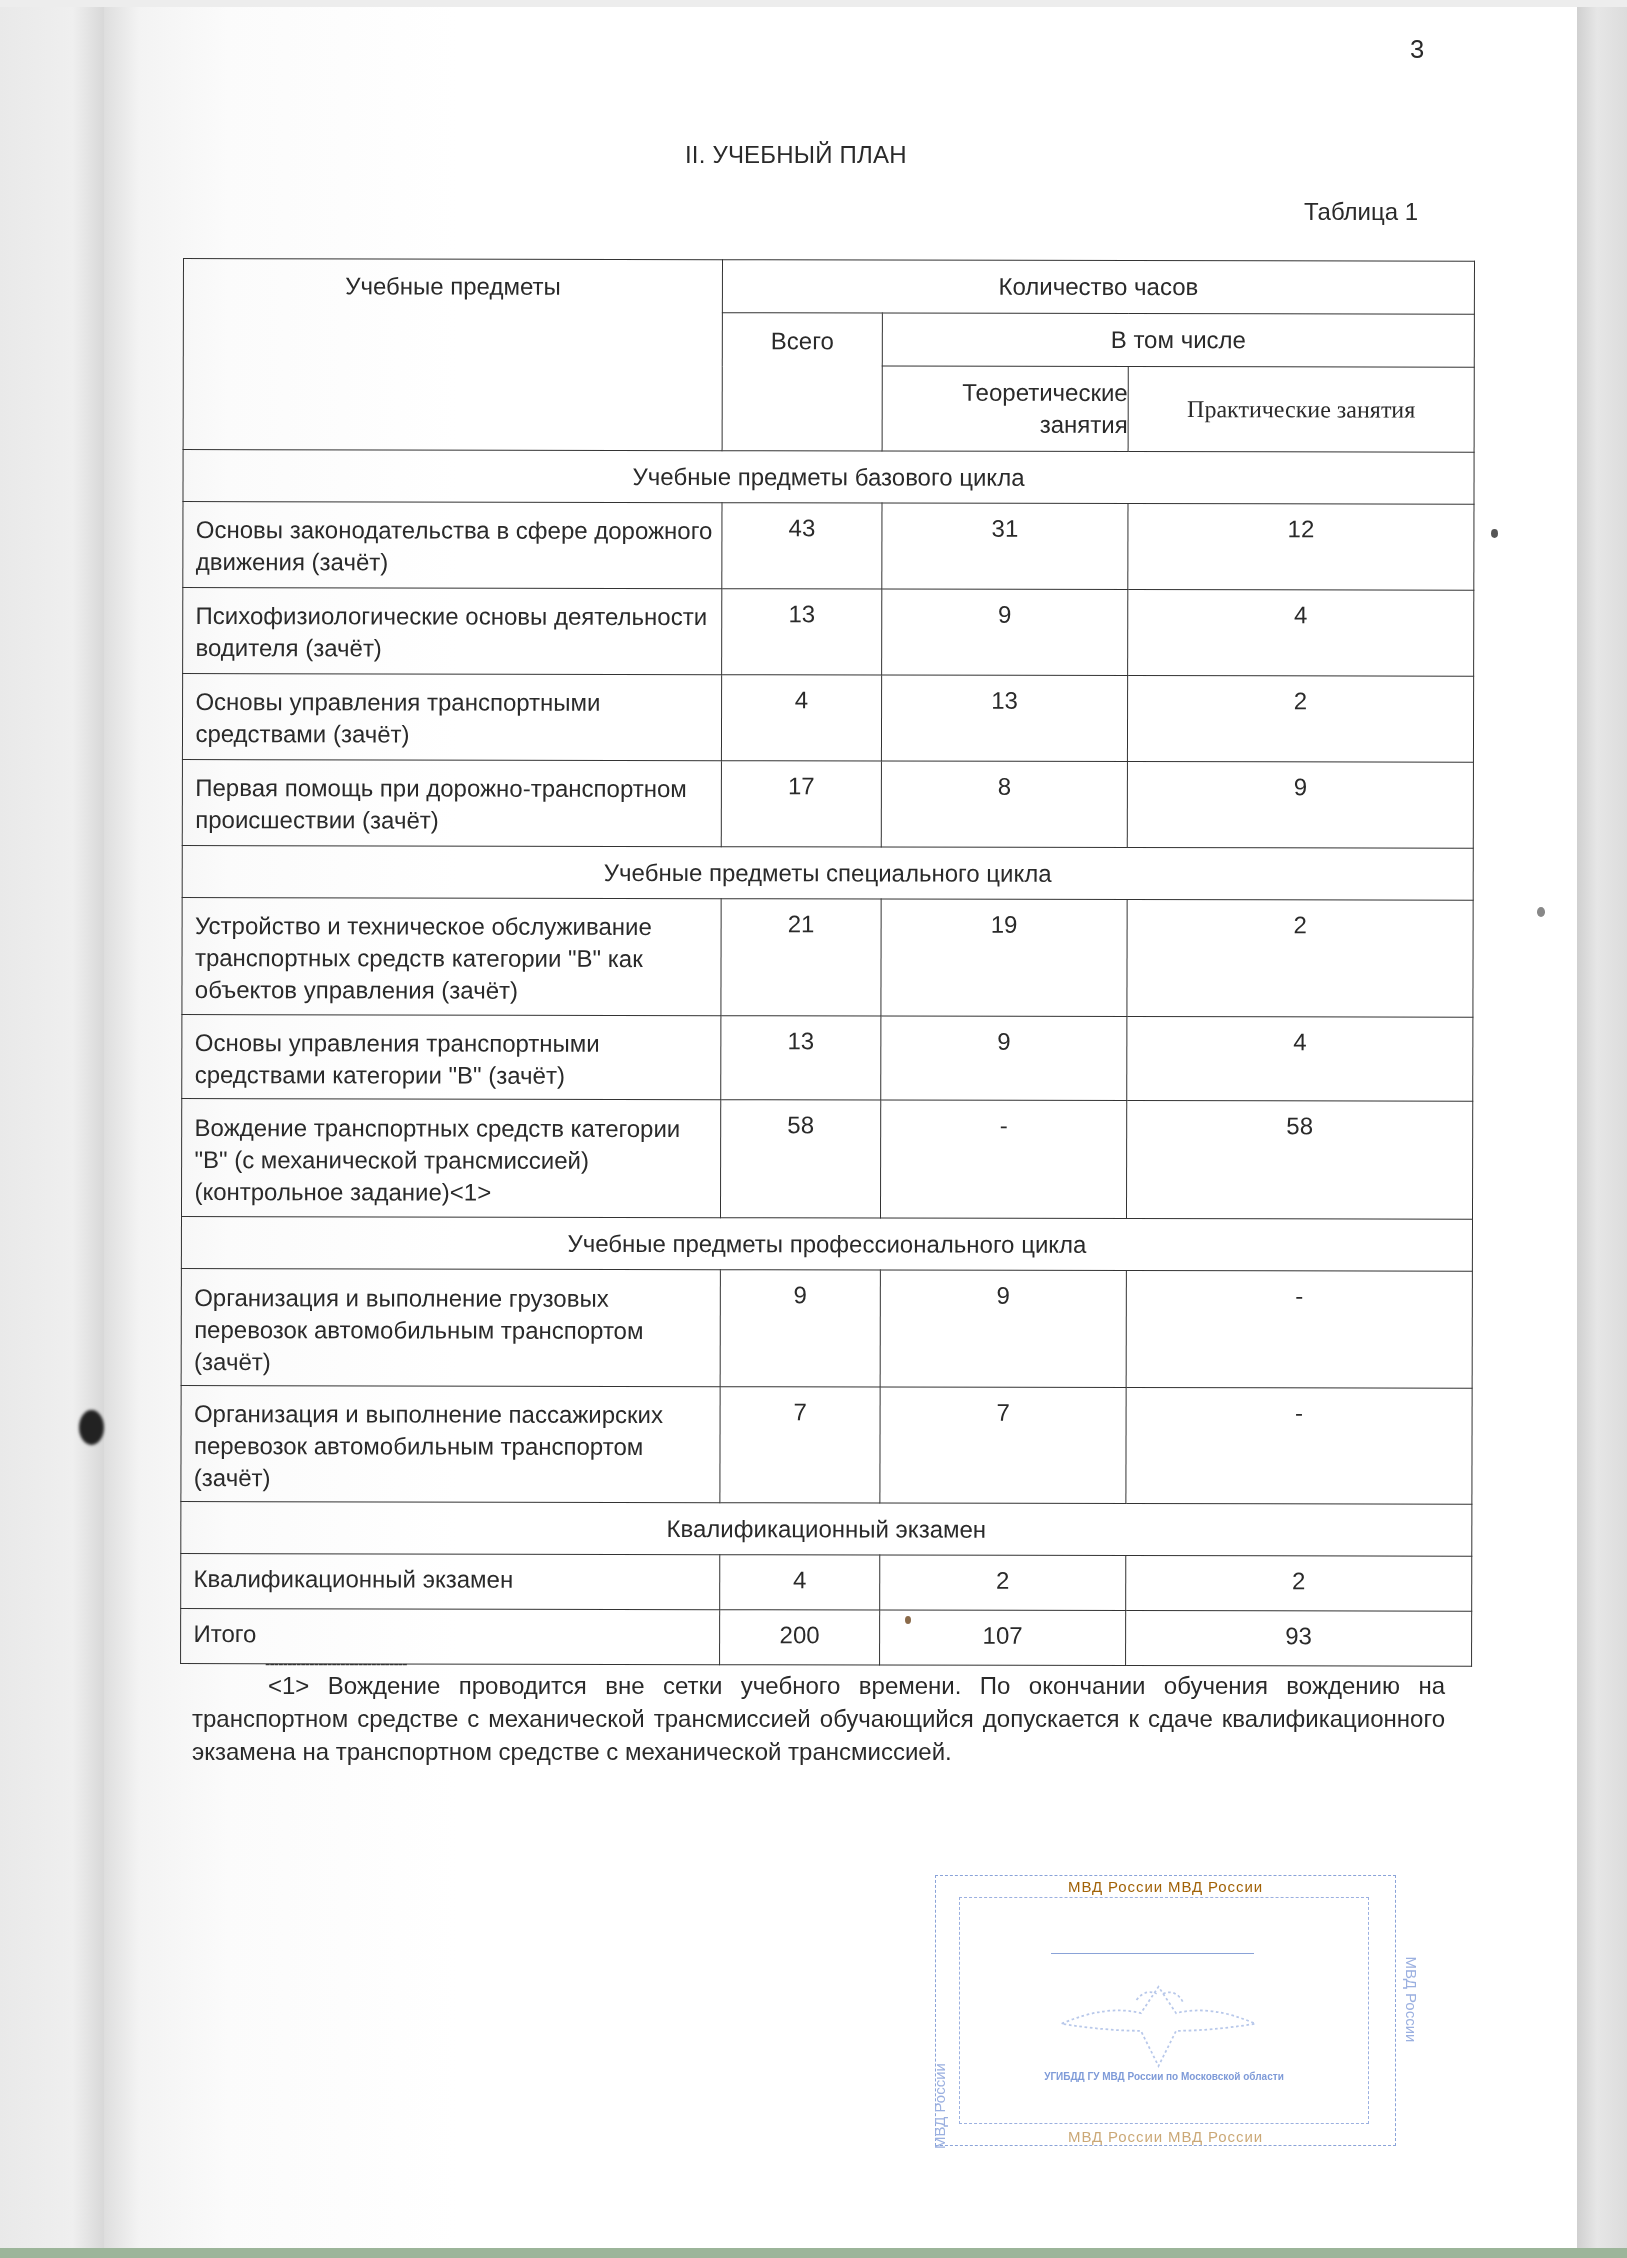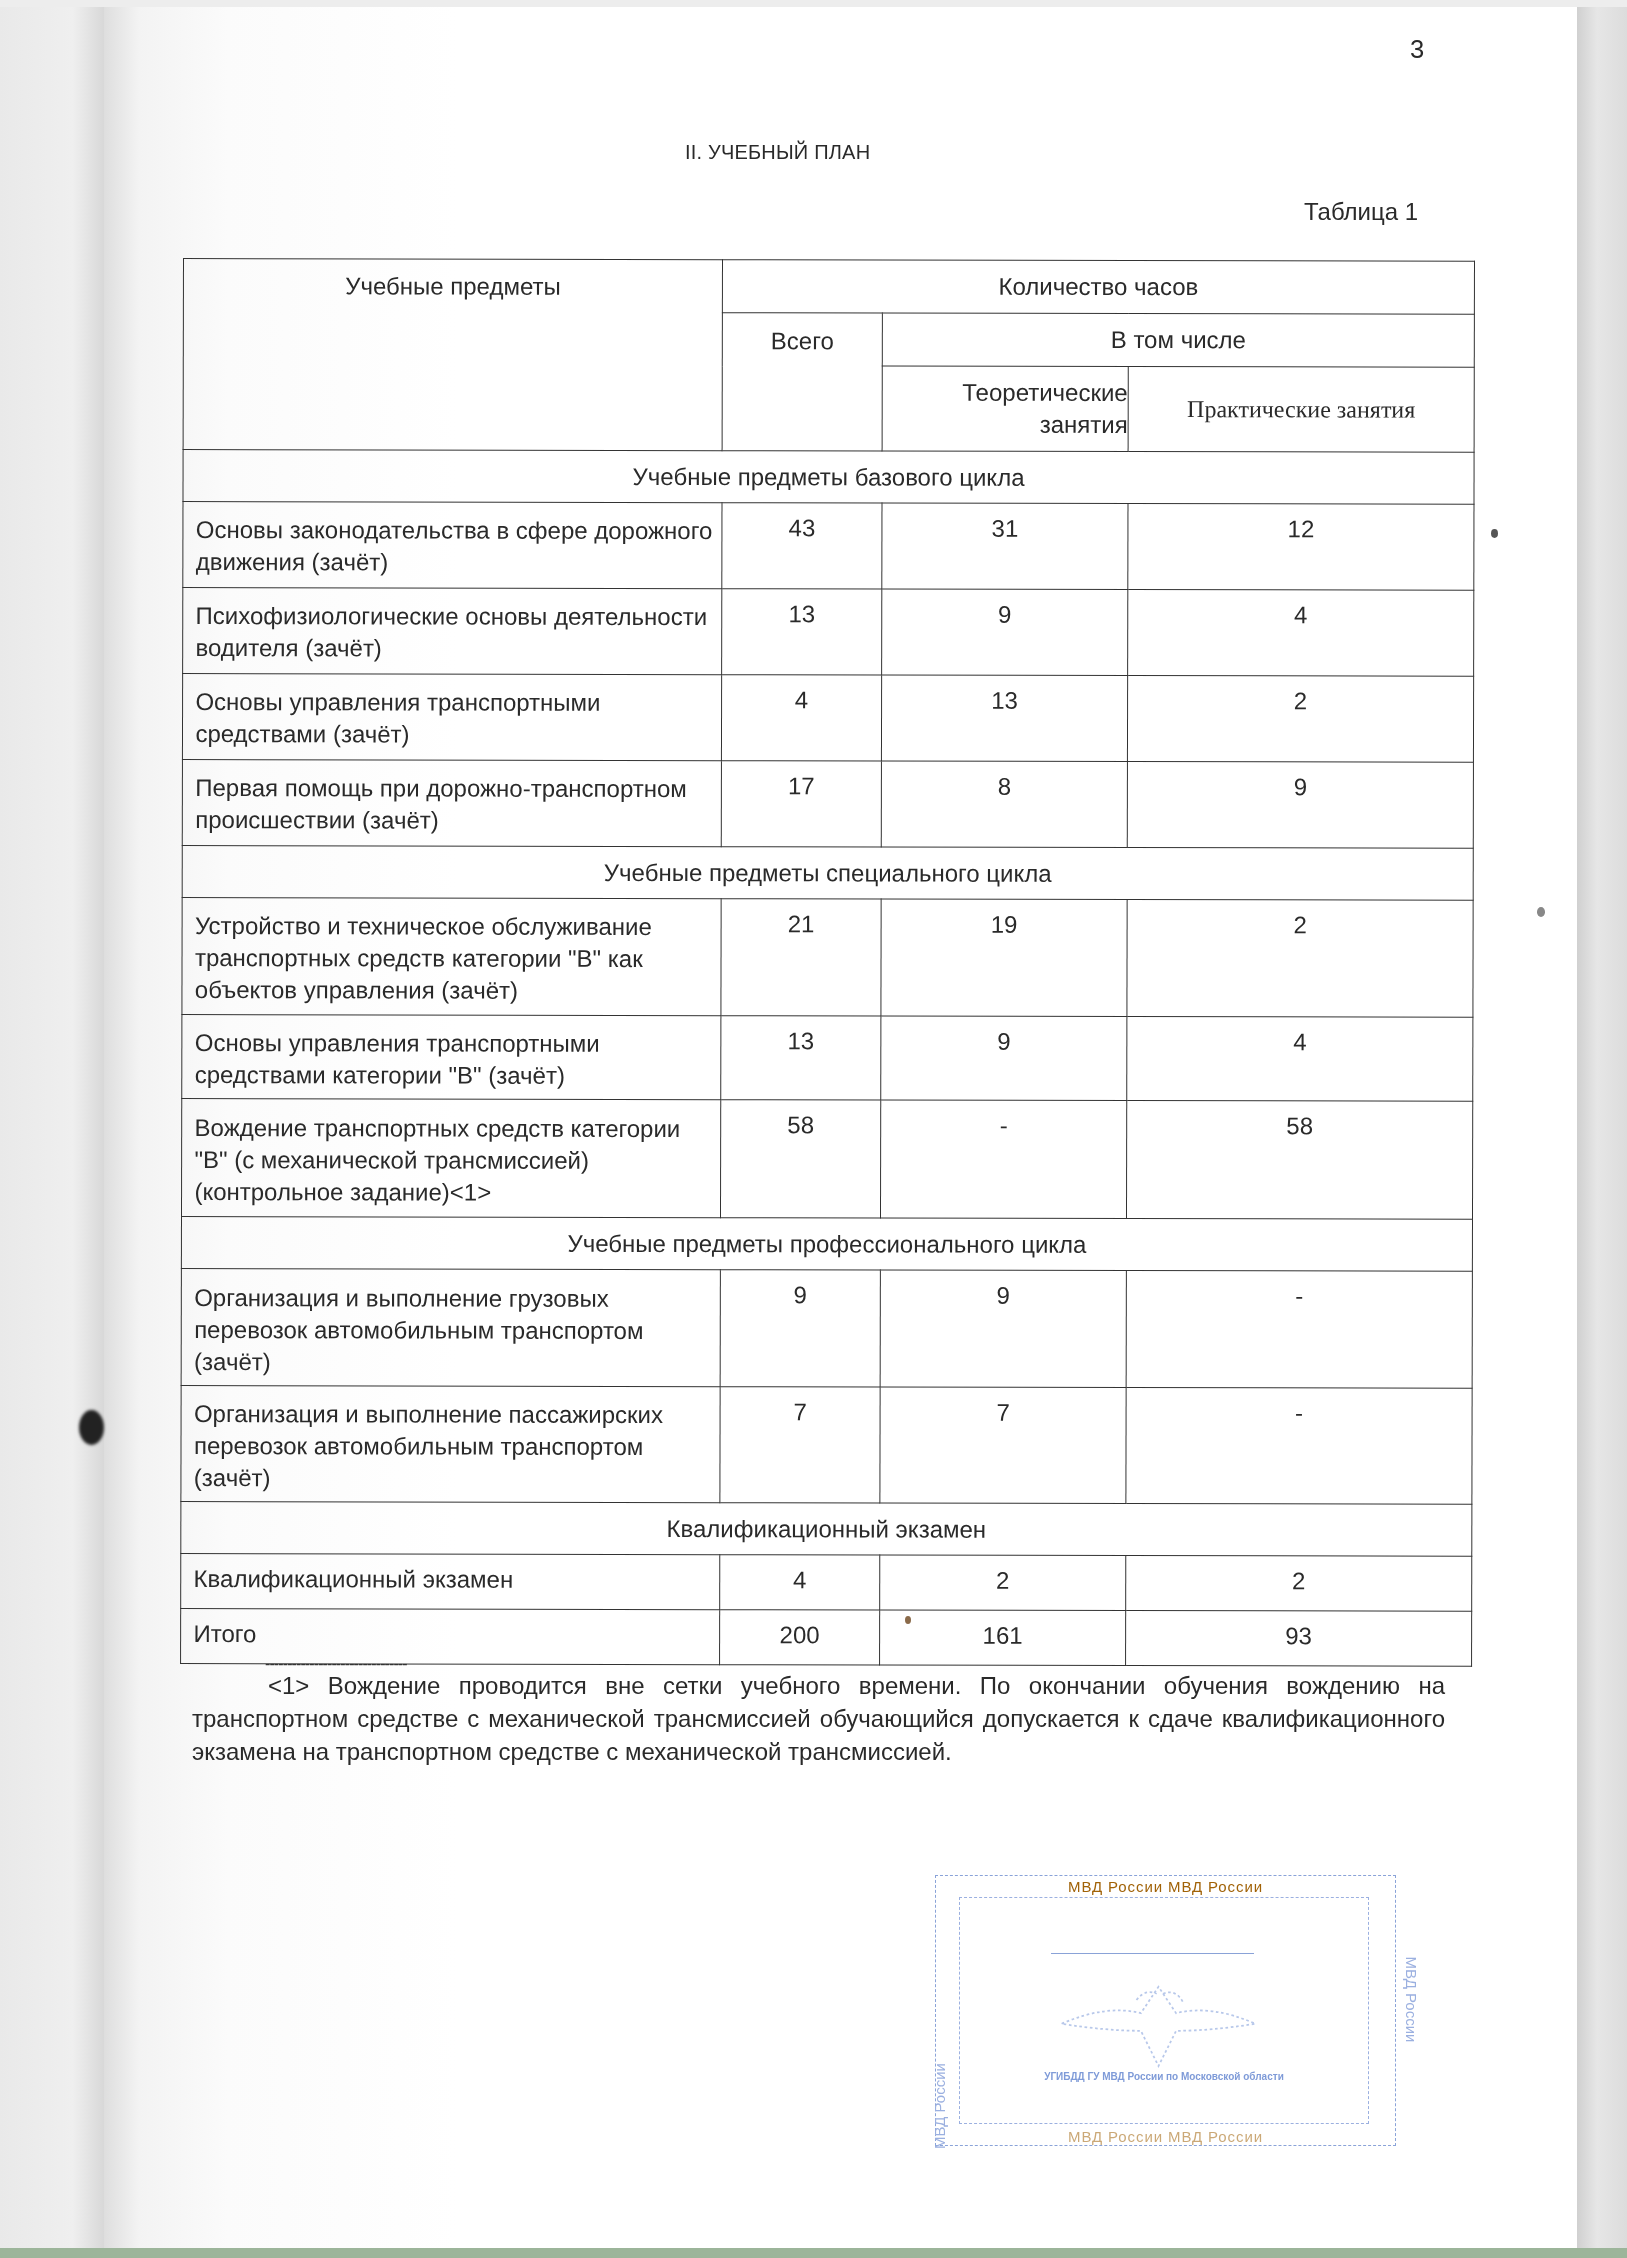--- a/index.html
+++ b/index.html
@@ -26,21 +26,21 @@
   }
   .blot {
     position:absolute; left:79px; top:1410px; width:25px; height:35px;
     border-radius:50%; background:#222; filter:blur(1.8px);
   }
   .speck { position:absolute; border-radius:50%; background:#555; }
   .page-number {
     position:absolute; left:1410px; top:35px; font-size:25.6px;
   }
   .section-title {
-    position:absolute; left:685px; top:141px; font-size:20px; letter-spacing:0.2px;
+    position:absolute; left:685px; top:141px; font-size:24px; letter-spacing:0.2px;
   }
   .table-caption {
     position:absolute; left:1304px; top:198px; font-size:24px;
   }
   table.plan {
     position:absolute; left:183px; top:258px; width:1292px;
     border-collapse:collapse; font-size:24px; line-height:32px;
     transform:rotate(0.12deg); transform-origin:top left;
   }
   table.plan td, table.plan th {
@@ -194,21 +194,21 @@
   <tr class="row" style="height:55px">
     <td class="name" style="vertical-align:middle;padding-top:3.5px !important;">Квалификационный экзамен</td>
     <td class="num">4</td>
     <td class="num">2</td>
     <td class="num">2</td>
   </tr>
 
   <tr class="row" style="height:55px">
     <td class="name" style="vertical-align:middle;padding-top:3.5px !important;">Итого</td>
     <td class="num">200</td>
-    <td class="num">161</td>
+    <td class="num">107</td>
     <td class="num">93</td>
   </tr>
 </tbody>
   </table>
 
 <div class="footnote-rule">--------------------------------</div>
 <div class="footnote">&lt;1&gt; Вождение проводится вне сетки учебного времени. По окончании обучения вождению на транспортном средстве с механической трансмиссией обучающийся допускается к сдаче квалификационного экзамена на транспортном средстве с механической трансмиссией.</div>
 
 <div class="stamp">
   <div class="stamp-top">МВД России     МВД России</div>

